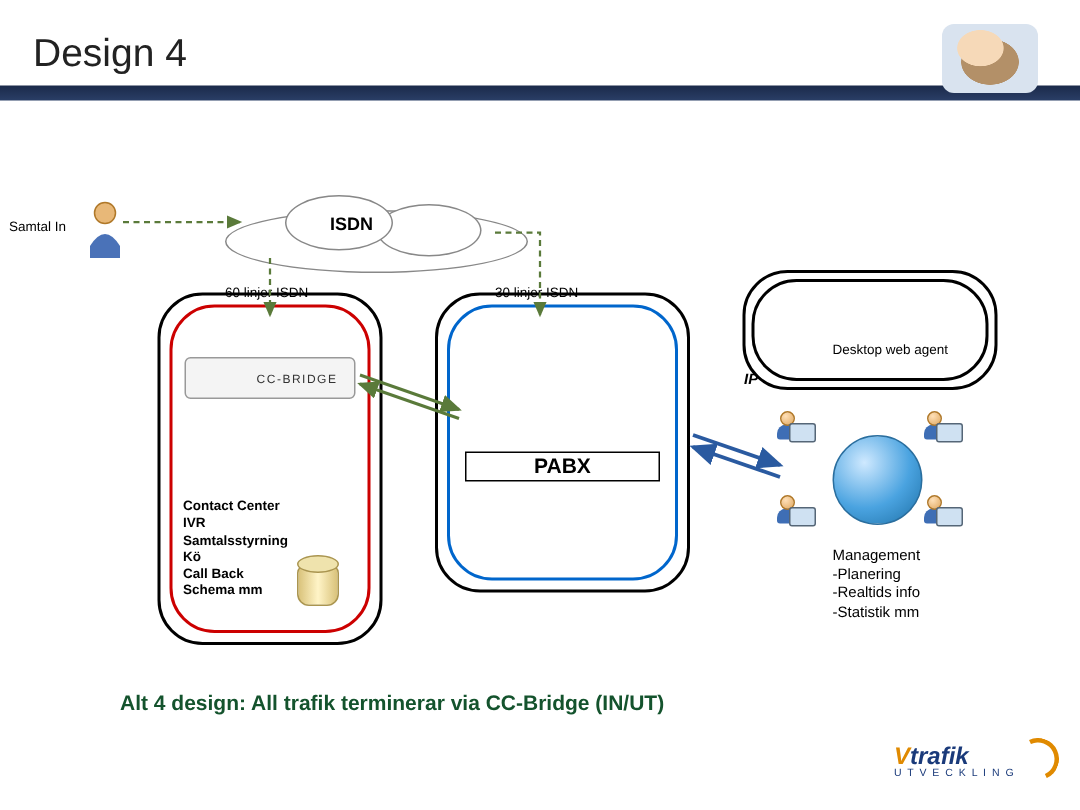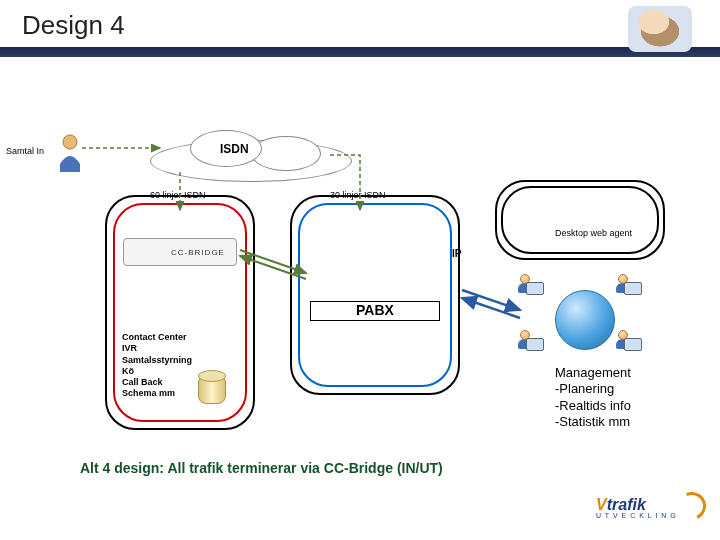--- a/index.html
+++ b/index.html
@@ -1,17 +1,17 @@
 <!DOCTYPE html>
 <html><head>
 <meta charset="utf-8">
 <style>
   *{box-sizing:border-box;margin:0;padding:0;}
   html,body{width:720px;height:540px;font-family:Arial,Helvetica,sans-serif;background:#fff;overflow:hidden;}
-  .titlebar{position:absolute;left:0;top:2px;width:704px;height:50px;}
+  .titlebar{position:absolute;left:0;top:12px;width:704px;height:50px;}
   .titlebar-bg{position:absolute;left:0;top:45px;width:720px;height:10px;background:linear-gradient(#1b2a4a,#2a3e66);} 
   .titlebar h1{position:absolute;left:22px;top:8px;font-size:26px;font-weight:400;color:#222;}
   .face{position:absolute;right:12px;top:4px;width:64px;height:46px;border-radius:8px;background:radial-gradient(ellipse at 40% 35%,#f6d9b8 0 28%,transparent 29%),radial-gradient(ellipse at 50% 55%,#b39068 0 42%,transparent 43%),#d9e3ef;overflow:hidden;}
   .canvas{position:absolute;left:0;top:60px;width:720px;height:430px;}
   .lbl{position:absolute;font-size:9px;color:#000;line-height:1.2;}
   .bold{font-weight:700;}
   .caption{position:absolute;left:80px;top:460px;font-size:14px;font-weight:700;color:#14532d;}
   
   .cloud{position:absolute;left:150px;top:70px;width:200px;height:55px;}
   .cloud:before,.cloud:after{content:"";position:absolute;border:1px solid #888;background:#fff;border-radius:50%;}
@@ -38,21 +38,21 @@
   
   .globe{position:absolute;border-radius:50%;background:radial-gradient(circle at 35% 30%,#cfe9ff,#4aa3e0 55%,#1d6fa5);border:1px solid #2a6e9e;}
   .globe.big{left:555px;top:230px;width:60px;height:60px;}
   .agent-ws{position:absolute;width:32px;height:30px;}
   .agent-ws .mon{position:absolute;left:6px;top:10px;width:18px;height:13px;background:#cfe1f2;border:1px solid #567;border-radius:2px;}
   .agent-ws .head{position:absolute;left:0;top:2px;width:10px;height:10px;border-radius:50%;background:radial-gradient(circle at 35% 30%,#ffe0b8,#e0a860);border:1px solid #b07828;}
   .agent-ws .body{position:absolute;left:-2px;top:11px;width:14px;height:10px;background:#3e6eb5;border-radius:6px 6px 2px 2px;}
   
   svg.overlay{position:absolute;left:0;top:0;width:720px;height:430px;pointer-events:none;}
   
-  .mgmt{position:absolute;left:555px;top:305px;font-size:13px;line-height:1.25;}
+  .mgmt{position:absolute;left:555px;top:305px;font-size:10px;line-height:1.25;}
   
   .logo{position:absolute;right:14px;bottom:8px;width:110px;height:36px;}
   .logo .txt{font-family:Arial;font-size:16px;font-style:italic;font-weight:700;}
   .logo .v{color:#e08a00;}
   .logo .rest{color:#1a3a7a;}
   .logo .sub{font-size:7px;font-style:normal;font-weight:400;color:#1a3a7a;letter-spacing:1px;margin-top:-2px;display:block;}
   .logo .swoosh{position:absolute;right:0;top:-4px;width:28px;height:28px;border:3px solid #e08a00;border-left-color:transparent;border-bottom-color:transparent;border-radius:50%;transform:rotate(20deg);}
 </style>
 </head>
 <body>
@@ -96,21 +96,21 @@
     <div>Call Back</div>
     <div>Schema mm</div>
   </div>
   <div class="cc-icon">
     <div class="cyl"></div>
       <div class="top"></div>
   </div>
 
 
   <span class="lbl" style="left:535px;top:168px;padding-left:20px;">Desktop web agent</span>
-  <span class="lbl bold" style="left:452px;top:188px;font-size:10px;">IP</span>
+  <span class="lbl bold" style="left:496px;top:188px;font-size:10px;font-style:italic;">IP</span>
 
   <div class="globe big"></div>
   <div class="agent-ws" style="left:520px;top:212px;">
       <div class="body"></div>
       <div class="head"></div>
       <div class="mon"></div>
     </div>
   <div class="agent-ws" style="left:618px;top:212px;">
       <div class="body"></div>
       <div class="head"></div>

